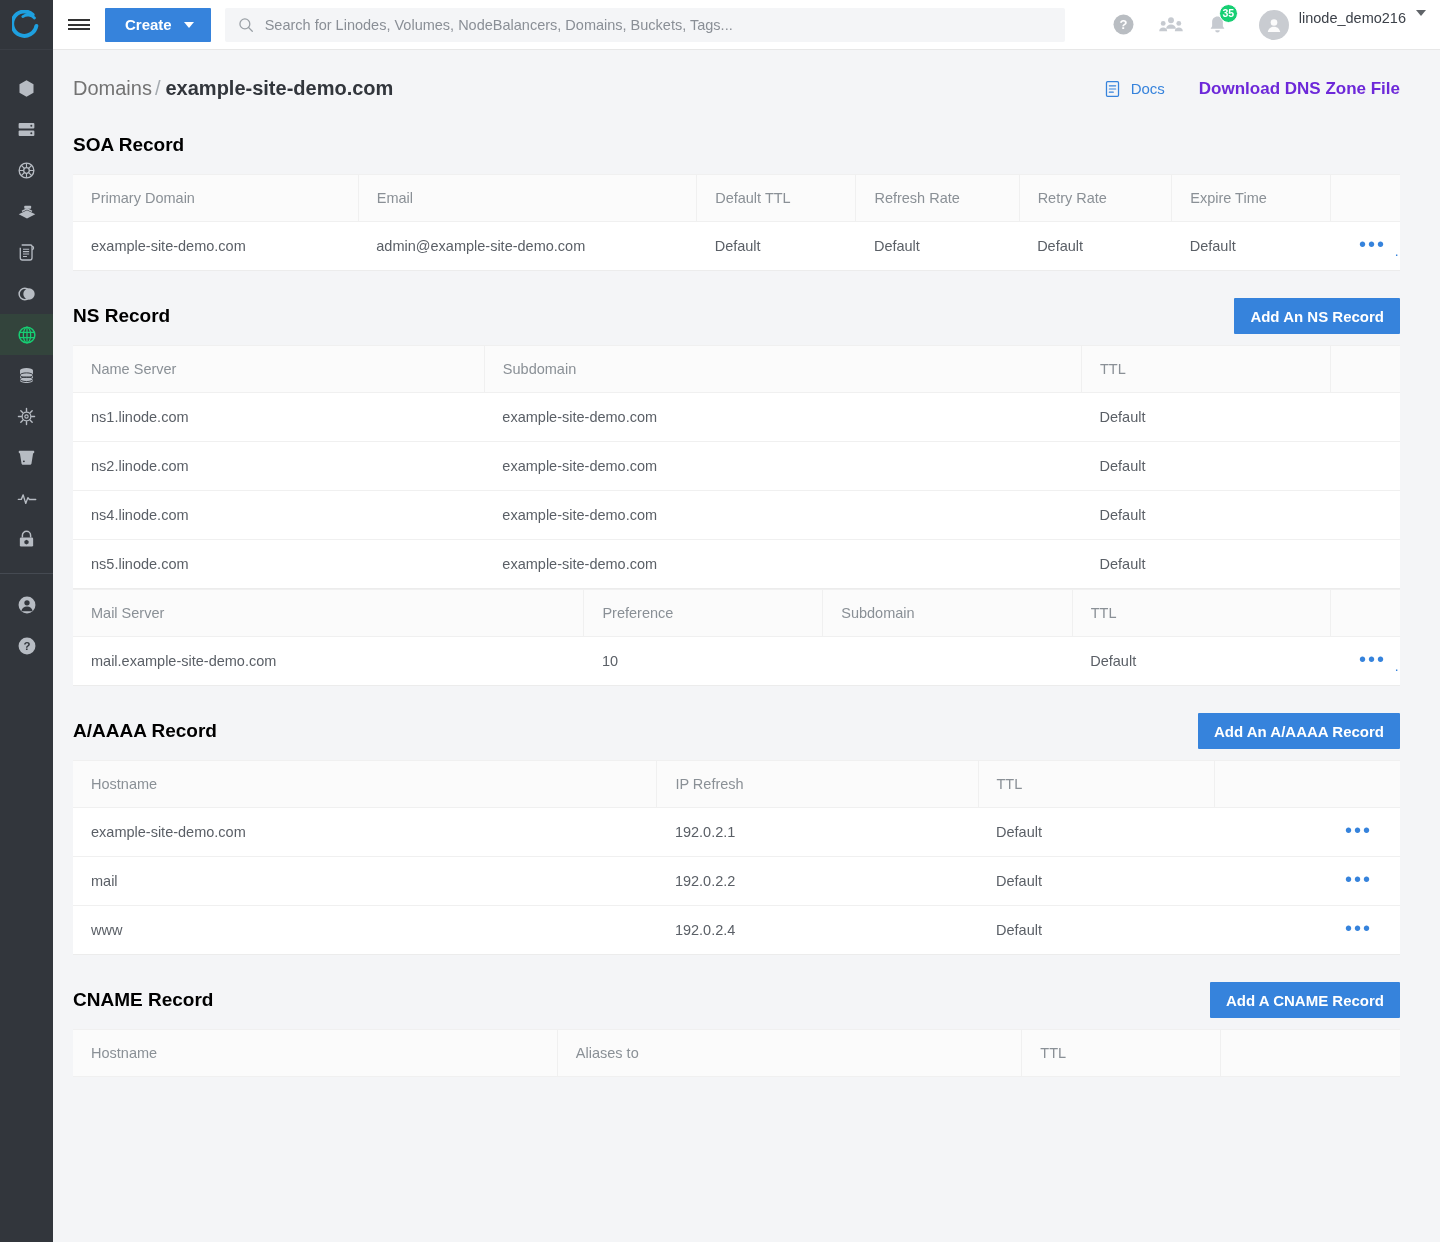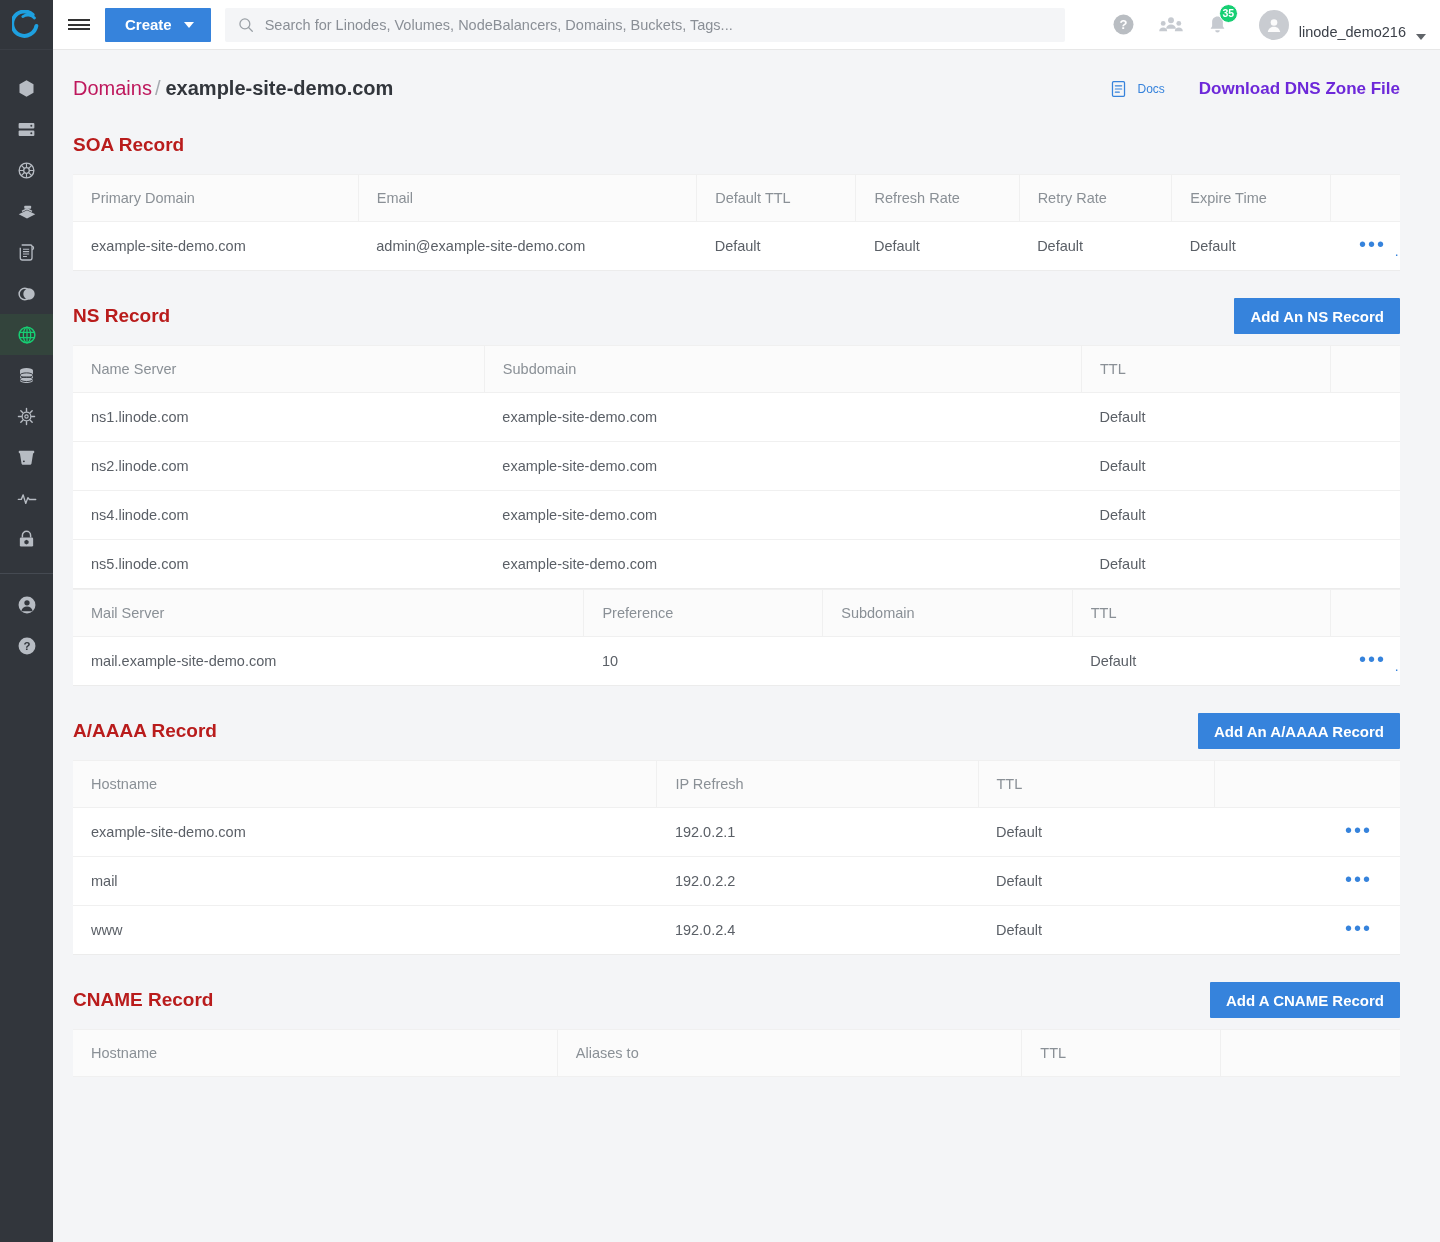--- a/index.html
+++ b/index.html
@@ -83,53 +83,53 @@
   .icon-btn { cursor: pointer; position: relative; display: flex; align-items: flex-start; }
   .badge {
     position: absolute; top: -9px; right: -9px;
     background: #17cf73; color: #fff;
     font-size: 10.5px; font-weight: bold;
     min-width: 19px; height: 19px; border-radius: 50%;
     display: flex; align-items: center; justify-content: center;
     border: 1.5px solid #fff;
   }
   .user {
-    display: flex; align-items: flex-end; gap: 10px; cursor: pointer; margin-left: 8px;
+    display: flex; align-items: flex-start; gap: 10px; cursor: pointer; margin-left: 8px;
   }
   .avatar {
     width: 30px; height: 30px; border-radius: 50%;
     background: #c9ccd1; display: flex; align-items: center; justify-content: center;
   }
   .username { font-size: 14.5px; color: #3c4149; }
   .chev {
     width: 0; height: 0;
     border-left: 5px solid transparent; border-right: 5px solid transparent;
     border-top: 6px solid #606469;
   }
 
   
   .content { flex: 1; overflow: hidden; padding: 0 20px 0 0; }
   .crumbrow {
     display: flex; align-items: center;
     padding: 27px 20px 0 20px;
   }
-  .crumb { font-size: 20px; color: #be185d; }
+  .crumb { font-size: 20px; color: #737373; }
   .crumb-sep { font-size: 20px; color: #a5abb1; margin: 0 5px 0 3px; }
   .crumb-current { font-size: 20px; color: #32363c; font-weight: bold; }
   .crumb-actions { margin-left: auto; display: flex; align-items: center; gap: 34px; }
   .docs-link { display: flex; align-items: center; gap: 9px; cursor: pointer; }
-  .docs-text { font-size: 12px; color: #3683dc; }
+  .docs-text { font-size: 15px; color: #3683dc; }
   .dl-link { font-size: 17px; color: #6d28d9; font-weight: bold; cursor: pointer; }
 
   .sect { padding: 0 20px 0 20px; }
   .sect-head {
     display: flex; align-items: center;
     margin-top: 27px; margin-bottom: 11px; min-height: 36px;
   }
-  .sect-title { font-size: 19px; color: #b91c1c; font-weight: bold; }
+  .sect-title { font-size: 19px; color: #000000; font-weight: bold; }
   .add-btn {
     margin-left: auto;
     background: #3683dc; color: #fff; border: none;
     height: 36px; padding: 0 16px;
     font-size: 15px; font-weight: bold;
     border-radius: 1px; cursor: pointer;
     font-family: "Liberation Sans", sans-serif;
   }
 
   table { width: 100%; border-collapse: collapse; table-layout: fixed; }

